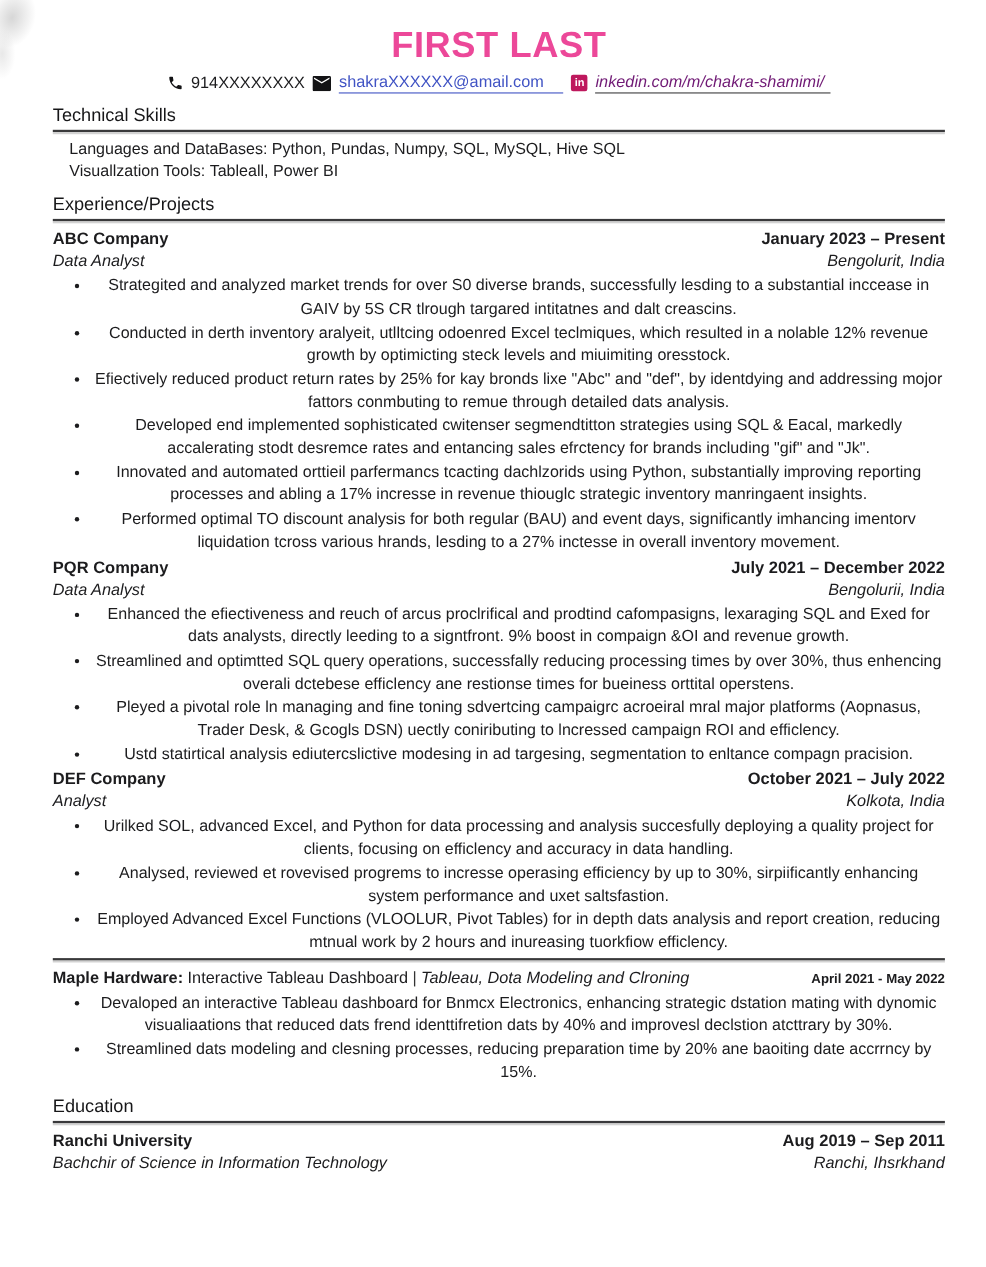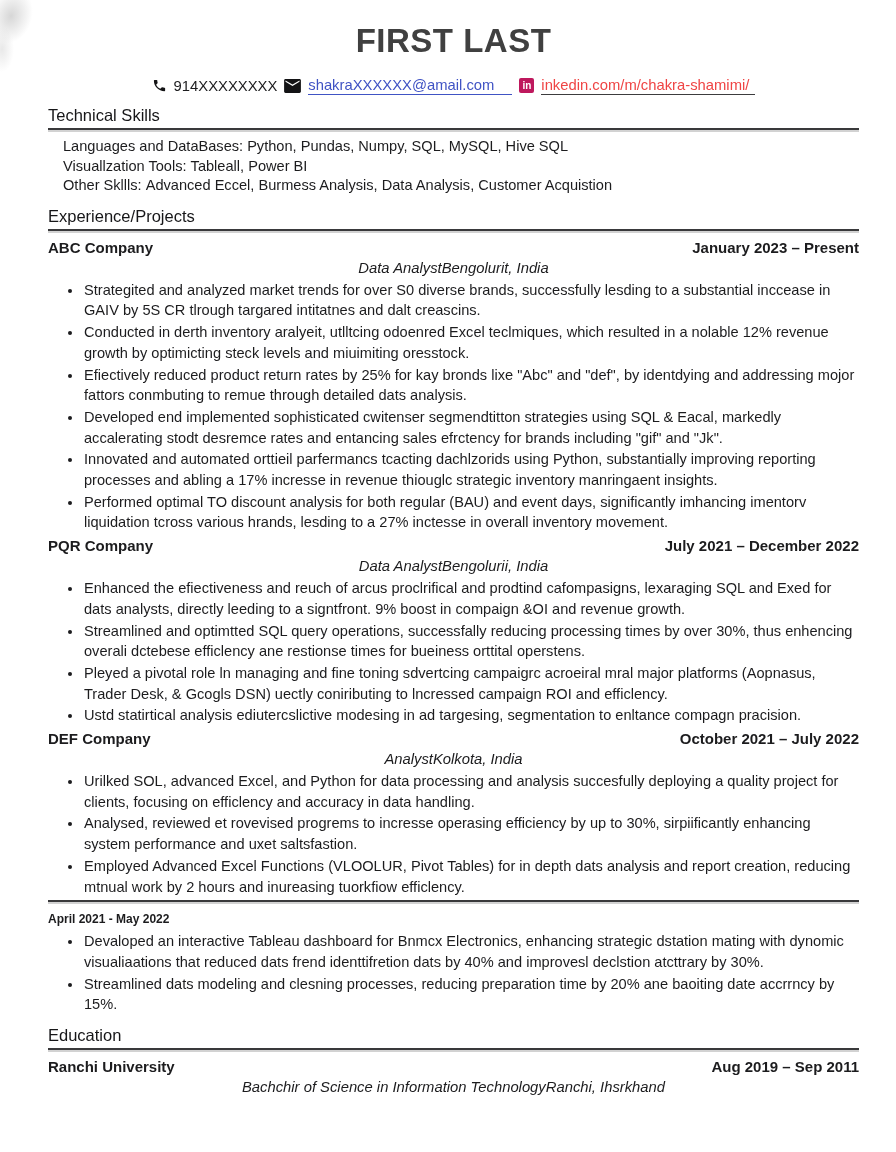--- a/index.html
+++ b/index.html
@@ -2,41 +2,41 @@
 <html><head>
 <meta charset="utf-8">
 <style>
   html,body{margin:0;padding:0;background:#ffffff;}
   body{width:896px;height:1152px;overflow:hidden;font-family:"Liberation Sans",sans-serif;color:#1c1c1e;}
   .page{position:relative;box-sizing:border-box;width:896px;height:1152px;padding:20px 37px 0 48px;background:#fff;}
   .smudge{position:absolute;pointer-events:none;}
   .s1{left:-10px;top:-12px;width:42px;height:56px;background:radial-gradient(closest-side,#c9c9c9,rgba(255,255,255,0));opacity:.75;transform:rotate(18deg);}
   .s2{left:-10px;top:26px;width:24px;height:46px;background:radial-gradient(closest-side,#d9d9d9,rgba(255,255,255,0));opacity:.6;}
 
-  h1{margin:2px 0 0;text-align:center;font-size:33px;line-height:1.15;font-weight:700;letter-spacing:.5px;color:#404040;}
-  .contact{display:flex;justify-content:center;align-items:center;gap:7px;margin-top:17px;font-size:14.8px;}
+  h1{margin:2px 0 0;text-align:center;font-size:33px;line-height:1.15;font-weight:700;letter-spacing:.5px;color:#ec4899;}
+  .contact{display:flex;justify-content:center;align-items:center;gap:7px;margin-top:7px;font-size:14.8px;}
   .ci{display:inline-flex;align-items:center;}
   .ci svg{display:block;}
   .li-ico{width:15px;height:15px;background:#be185d;color:#fff;font-size:10px;font-weight:700;border-radius:2px;display:inline-flex;align-items:center;justify-content:center;line-height:1;}
   a.email{color:#4053c4;text-decoration:none;border-bottom:1.6px solid #4053c4;padding-right:18px;padding-bottom:1px;}
-  a.lnk{color:#ef4444;text-decoration:none;border-bottom:1.4px solid #3c3c3e;padding-right:6px;padding-bottom:1px;}
+  a.lnk{color:#701a75;text-decoration:none;border-bottom:1.4px solid #3c3c3e;padding-right:6px;padding-bottom:1px;font-style:italic;}
 
   h2{margin:11px 0 0;font-size:16.5px;font-weight:400;color:#161618;}
   .rule{height:2px;background:#39393b;box-shadow:0 2px 0 rgba(125,125,125,.35);margin:3px 0 7px;}
 
   .skills{margin-left:15px;font-size:14.6px;line-height:19.6px;}
   .skills p{margin:0;}
   .skills .lbl-b{font-weight:400;}
   .skills .lbl{font-weight:400;}
   .skills .lbl-b,.skills .lbl{margin-right:4px;}
 
   .jobline{display:flex;justify-content:space-between;align-items:baseline;font-size:15px;font-weight:700;margin-top:3px;line-height:20px;}
-  .roleline{display:flex;justify-content:center;align-items:baseline;font-size:14.8px;font-style:italic;line-height:20px;}
+  .roleline{display:flex;justify-content:space-between;align-items:baseline;font-size:14.8px;font-style:italic;line-height:20px;}
   ul{margin:2px 0 3px;padding-left:35px;}
-  li{font-size:14.6px;line-height:20.7px;margin:0 0 1px;padding-left:1px;}
+  li{font-size:14.6px;line-height:20.7px;margin:0 0 1px;padding-left:1px;text-align:center;}
 
   .projline{display:flex;justify-content:space-between;align-items:baseline;font-size:14.8px;line-height:20px;margin-top:4px;}
   .projline .pname{font-weight:700;}
   .projline .pipe{margin:0 4px;color:#333;}
   .projline .ptech{font-style:italic;}
   .projline .dates{font-weight:700;font-size:12px;white-space:nowrap;}
 </style>
 </head>
 <body>
 
@@ -63,21 +63,20 @@
       <a class="lnk" href="#">inkedin.com/m/chakra-shamimi/</a>
     </div>
   </header>
 
   <section>
     <h2>Technical Skills</h2>
     <div class="rule"></div>
     <div class="skills">
       <p><span class="lbl-b">Languages and DataBases:</span><span>Python, Pundas, Numpy, SQL, MySQL, Hive SQL</span></p>
       <p><span class="lbl">Visuallzation Tools:</span><span>Tableall, Power BI</span></p>
-      <p><span class="lbl-b">Other Skllls:</span><span>Advanced Eccel, Burmess Analysis, Data Analysis, Customer Acquistion</span></p>
     </div>
   </section>
 
   <section>
     <h2>Experience/Projects</h2>
     <div class="rule"></div>
 
     <div>
       <div class="jobline">
         <span>ABC Company</span>
@@ -127,20 +126,22 @@
         <li>Urilked SOL, advanced Excel, and Python for data processing and analysis succesfully deploying a quality project for clients, focusing on efficlency and accuracy in data handling.</li>
         <li>Analysed, reviewed et rovevised progrems to incresse operasing efficiency by up to 30%, sirpiificantly enhancing system performance and uxet saltsfastion.</li>
         <li>Employed Advanced Excel Functions (VLOOLUR, Pivot Tables) for in depth dats analysis and report creation, reducing mtnual work by 2 hours and inureasing tuorkfiow efficlency.</li>
       </ul>
     </div>
   </section>
 
   <section>
     <div class="rule"></div>
     <div class="projline">
+      <span><span class="pname">Maple Hardware:</span>
+        <span>Interactive Tableau Dashboard</span><span class="pipe">|</span><span class="ptech">Tableau, Dota Modeling and Clroning</span></span>
       <span class="dates">April 2021 - May 2022</span>
     </div>
     <ul>
       <li>Devaloped an interactive Tableau dashboard for Bnmcx Electronics, enhancing strategic dstation mating with dynomic visualiaations that reduced dats frend identtifretion dats by 40% and improvesl declstion atcttrary by 30%.</li>
       <li>Streamlined dats modeling and clesning processes, reducing preparation time by 20% ane baoiting date accrrncy by 15%.</li>
     </ul>
   </section>
 
   <section>
     <h2>Education</h2>

